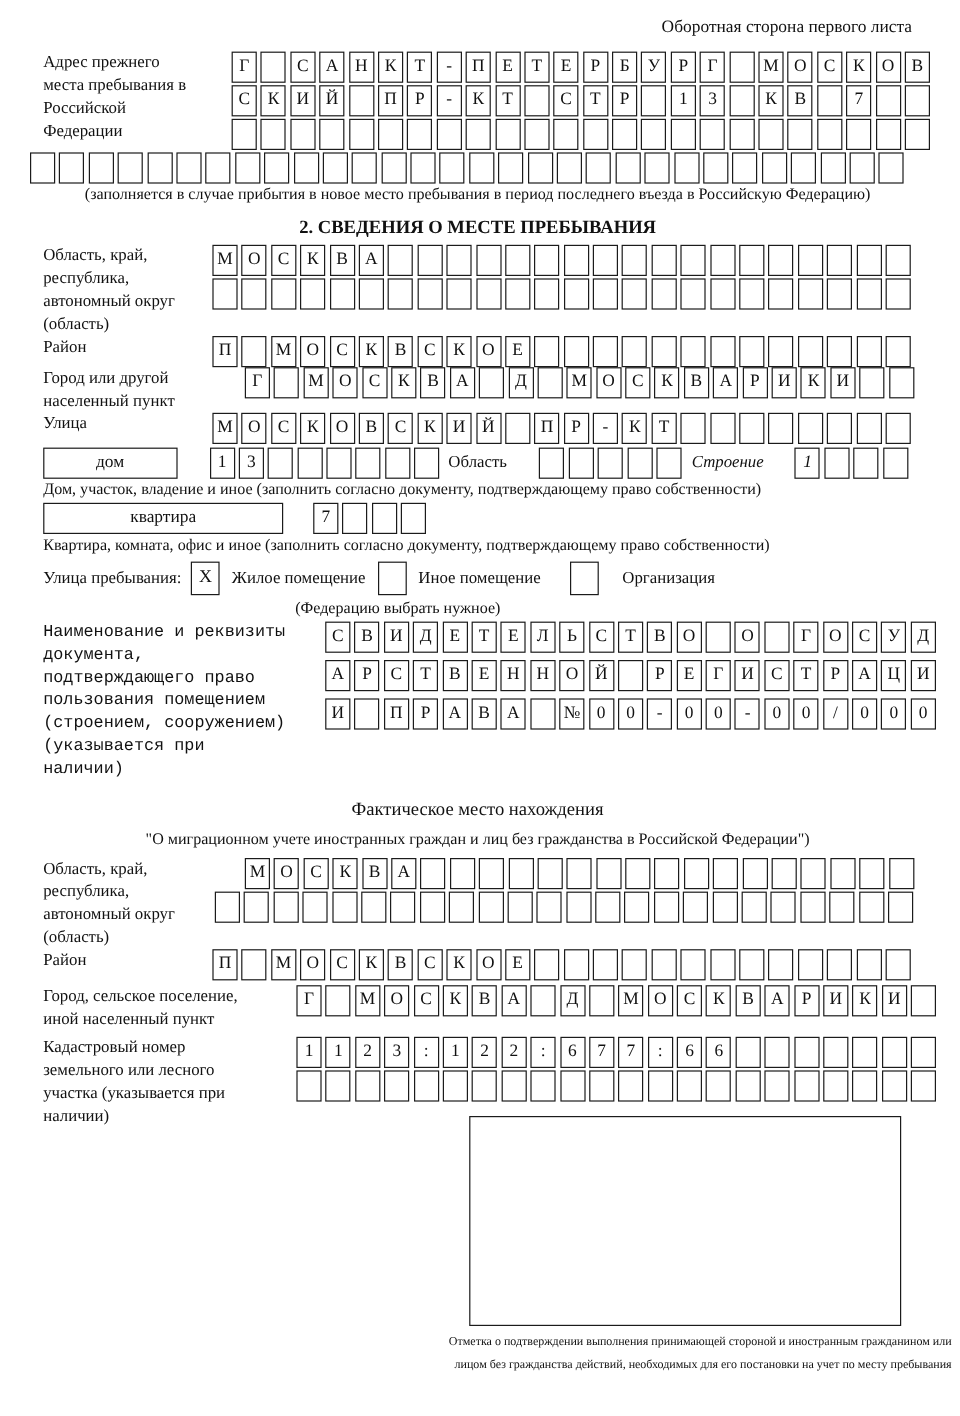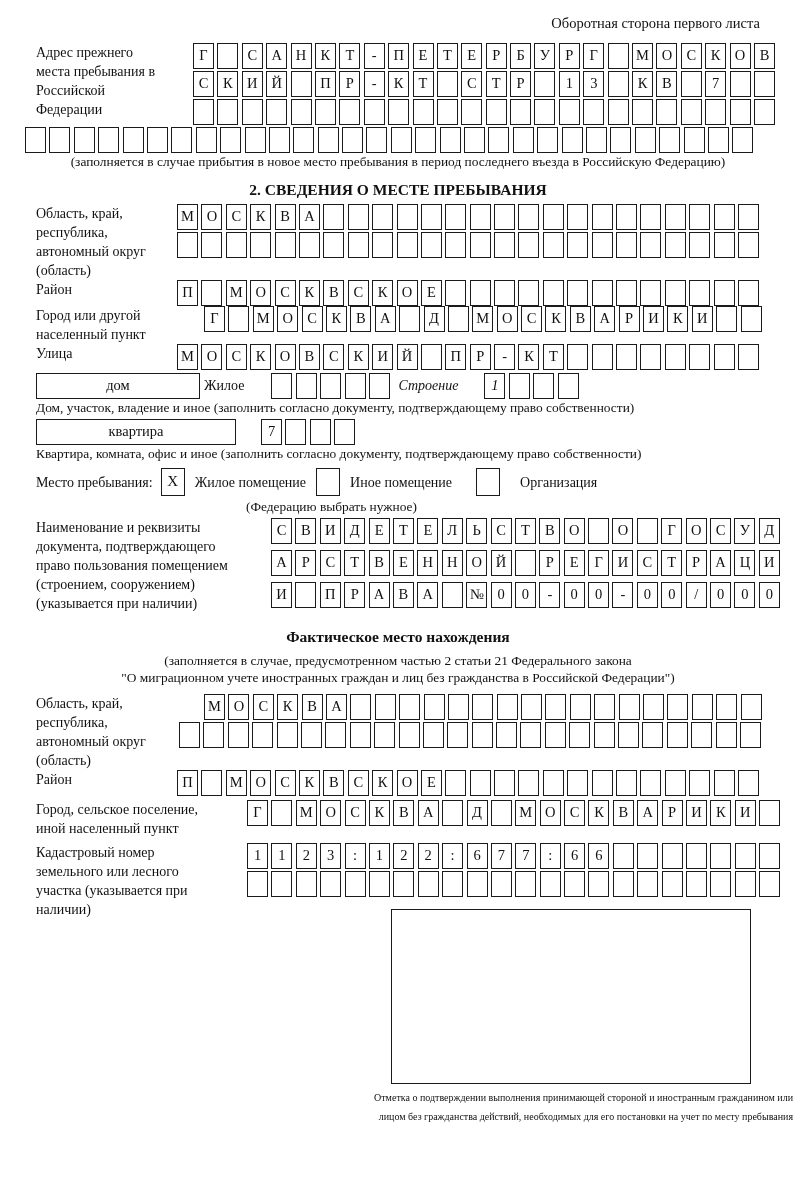--- a/index.html
+++ b/index.html
@@ -12,39 +12,39 @@
     color:#111;
     font-family:"Liberation Serif","DejaVu Serif",serif;
     font-size:14px; line-height:19px;
     overflow:hidden;
   }
   .corner { text-align:right; font-size:14.5px; margin-bottom:10px; }
 
   .frow { display:flex; align-items:flex-start; }
   .flabel { flex:0 0 120px; padding-right:4px; box-sizing:border-box; }
   .flabel.w136 { flex:0 0 136px; }
-  .flabel.w214 { flex:0 0 214px; }
+  .flabel.w214 { flex:0 0 214px;font-family:Liberation Mono, monospace; }
   .flabel.w190 { flex:0 0 190px; }
   .gridcol { display:block; }
 
   .boxrow { white-space:nowrap; height:26px;padding-left:21px; }
   .boxrow + .boxrow { margin-top:2px; }
   .cell {
     display:inline-block; width:21px; height:26px;
     border:1.6px solid #1b1b1b; box-sizing:border-box;
     margin-right:3.4px; text-align:center;
     font-size:14.5px; line-height:22px; vertical-align:top;
   }
   .fullrow { margin:2px 0 0 -32px; }
 
   .note { font-size:13.4px; line-height:17px; }
   .center { text-align:center; }
 
   .sec-title { text-align:center; font-weight:bold; font-size:15.5px; margin:10px 0 5px; }
-  .fact-title { text-align:center; font-weight:bold; font-size:15.5px; margin:14px 0 6px; }
+  .fact-title { text-align:center; font-weight:normal; font-size:15.5px; margin:14px 0 6px; }
 
   .houserow { display:flex; align-items:flex-start; margin-top:3px; }
   .widebox {
     display:inline-block; border:1.6px solid #1b1b1b; box-sizing:border-box;
     height:26px; line-height:22px; text-align:center; font-size:14.5px;
   }
   .w-dom { width:164px; }
   .w-kv  { width:200px; }
   .ml4{margin-left:4px;} .ml5{margin-left:5px;font-style:italic;} .ml6{margin-left:6px;}
   .lblmid { line-height:26px; height:26px; display:inline-block; }
@@ -108,55 +108,55 @@
     <div class="boxrow" style="margin-left:27px"><span class="cell">Г</span><span class="cell"></span><span class="cell">М</span><span class="cell">О</span><span class="cell">С</span><span class="cell">К</span><span class="cell">В</span><span class="cell">А</span><span class="cell"></span><span class="cell">Д</span><span class="cell"></span><span class="cell">М</span><span class="cell">О</span><span class="cell">С</span><span class="cell">К</span><span class="cell">В</span><span class="cell">А</span><span class="cell">Р</span><span class="cell">И</span><span class="cell">К</span><span class="cell">И</span><span class="cell"></span><span class="cell"></span></div>
   </div>
 
   <div class="frow">
     <div class="flabel">Улица</div>
     <div class="boxrow"><span class="cell">М</span><span class="cell">О</span><span class="cell">С</span><span class="cell">К</span><span class="cell">О</span><span class="cell">В</span><span class="cell">С</span><span class="cell">К</span><span class="cell">И</span><span class="cell">Й</span><span class="cell"></span><span class="cell">П</span><span class="cell">Р</span><span class="cell">-</span><span class="cell">К</span><span class="cell">Т</span><span class="cell"></span><span class="cell"></span><span class="cell"></span><span class="cell"></span><span class="cell"></span><span class="cell"></span><span class="cell"></span><span class="cell"></span></div>
   </div>
 
   <div class="houserow">
     <span class="widebox w-dom">дом</span>
-    <span class="lblmid ml4">Жилое</span>
+    <span class="boxrow ml6"><span class="cell">1</span><span class="cell">3</span><span class="cell"></span><span class="cell"></span><span class="cell"></span><span class="cell"></span><span class="cell"></span><span class="cell"></span></span>
+    <span class="lblmid ml4">Область</span>
     <span class="boxrow ml6"><span class="cell"></span><span class="cell"></span><span class="cell"></span><span class="cell"></span><span class="cell"></span></span>
     <span class="lblmid ml5">Строение</span>
     <span class="boxrow ml5"><span class="cell">1</span><span class="cell"></span><span class="cell"></span><span class="cell"></span></span>
   </div>
   <div class="note">Дом, участок, владение и иное (заполнить согласно документу, подтверждающему право собственности)</div>
 
   <div class="houserow">
     <span class="widebox w-kv">квартира</span>
     <span class="boxrow ml4"><span class="cell">7</span><span class="cell"></span><span class="cell"></span><span class="cell"></span></span>
   </div>
   <div class="note">Квартира, комната, офис и иное (заполнить согласно документу, подтверждающему право собственности)</div>
 
   <div class="stayrow">
-    <span class="t">Место пребывания:</span>
+    <span class="t">Улица пребывания:</span>
     <span class="chk" style="margin-left:8px">X</span>
     <span class="t" style="margin-left:10px">Жилое помещение</span>
     <span class="chk" style="margin-left:10px"></span>
     <span class="t" style="margin-left:10px">Иное помещение</span>
     <span class="chk" style="margin-left:24px"></span>
     <span class="t" style="margin-left:20px">Организация</span>
   </div>
   <div class="choose-note">(Федерацию выбрать нужное)</div>
 
   <div class="frow docblock">
     <div class="flabel w214">Наименование и реквизиты документа, подтверждающего право пользования помещением (строением, сооружением) (указывается при наличии)</div>
     <div class="gridcol">
       <div class="boxrow"><span class="cell">С</span><span class="cell">В</span><span class="cell">И</span><span class="cell">Д</span><span class="cell">Е</span><span class="cell">Т</span><span class="cell">Е</span><span class="cell">Л</span><span class="cell">Ь</span><span class="cell">С</span><span class="cell">Т</span><span class="cell">В</span><span class="cell">О</span><span class="cell"></span><span class="cell">О</span><span class="cell"></span><span class="cell">Г</span><span class="cell">О</span><span class="cell">С</span><span class="cell">У</span><span class="cell">Д</span></div>
       <div class="boxrow"><span class="cell">А</span><span class="cell">Р</span><span class="cell">С</span><span class="cell">Т</span><span class="cell">В</span><span class="cell">Е</span><span class="cell">Н</span><span class="cell">Н</span><span class="cell">О</span><span class="cell">Й</span><span class="cell"></span><span class="cell">Р</span><span class="cell">Е</span><span class="cell">Г</span><span class="cell">И</span><span class="cell">С</span><span class="cell">Т</span><span class="cell">Р</span><span class="cell">А</span><span class="cell">Ц</span><span class="cell">И</span></div>
       <div class="boxrow"><span class="cell">И</span><span class="cell"></span><span class="cell">П</span><span class="cell">Р</span><span class="cell">А</span><span class="cell">В</span><span class="cell">А</span><span class="cell"></span><span class="cell">№</span><span class="cell">0</span><span class="cell">0</span><span class="cell">-</span><span class="cell">0</span><span class="cell">0</span><span class="cell">-</span><span class="cell">0</span><span class="cell">0</span><span class="cell">/</span><span class="cell">0</span><span class="cell">0</span><span class="cell">0</span></div>
     </div>
   </div>
 
   <div class="fact-title">Фактическое место нахождения</div>
-  <div class="note center">(заполняется в случае, предусмотренном частью 2 статьи 21 Федерального закона</div>
   <div class="note center">"О миграционном учете иностранных граждан и лиц без гражданства в Российской Федерации")</div>
 
   <div class="frow mt8">
     <div class="flabel">Область, край, республика, автономный округ (область)</div>
     <div class="gridcol">
       <div class="boxrow" style="margin-left:27px"><span class="cell">М</span><span class="cell">О</span><span class="cell">С</span><span class="cell">К</span><span class="cell">В</span><span class="cell">А</span><span class="cell"></span><span class="cell"></span><span class="cell"></span><span class="cell"></span><span class="cell"></span><span class="cell"></span><span class="cell"></span><span class="cell"></span><span class="cell"></span><span class="cell"></span><span class="cell"></span><span class="cell"></span><span class="cell"></span><span class="cell"></span><span class="cell"></span><span class="cell"></span><span class="cell"></span></div>
       <div class="boxrow" style="margin-left:2px"><span class="cell"></span><span class="cell"></span><span class="cell"></span><span class="cell"></span><span class="cell"></span><span class="cell"></span><span class="cell"></span><span class="cell"></span><span class="cell"></span><span class="cell"></span><span class="cell"></span><span class="cell"></span><span class="cell"></span><span class="cell"></span><span class="cell"></span><span class="cell"></span><span class="cell"></span><span class="cell"></span><span class="cell"></span><span class="cell"></span><span class="cell"></span><span class="cell"></span><span class="cell"></span><span class="cell"></span></div>
     </div>
   </div>
 

